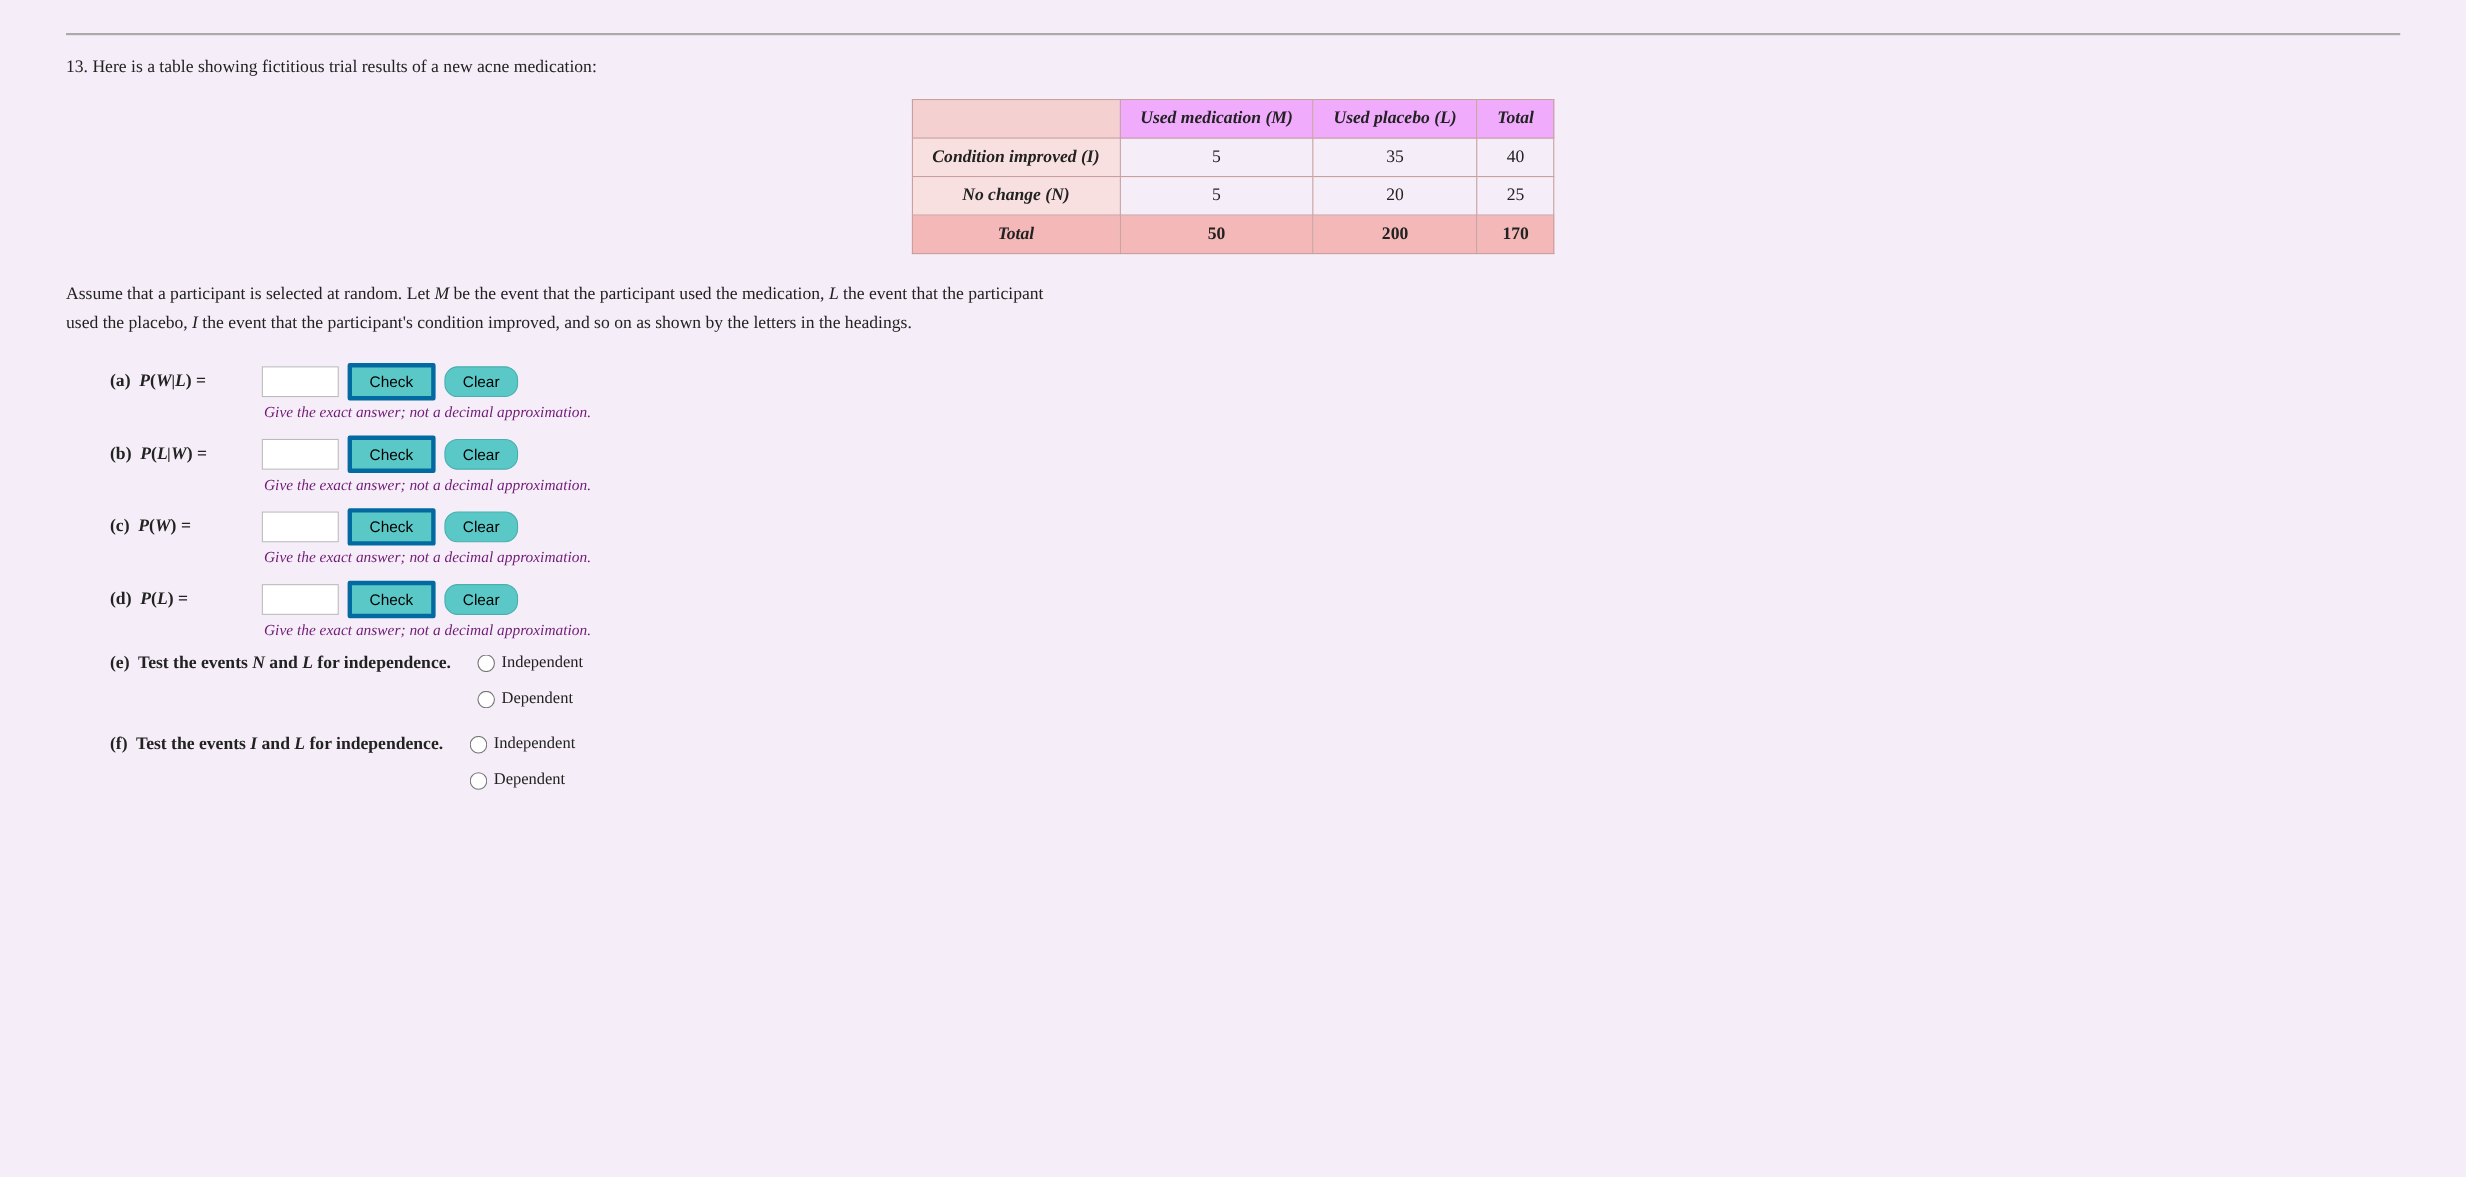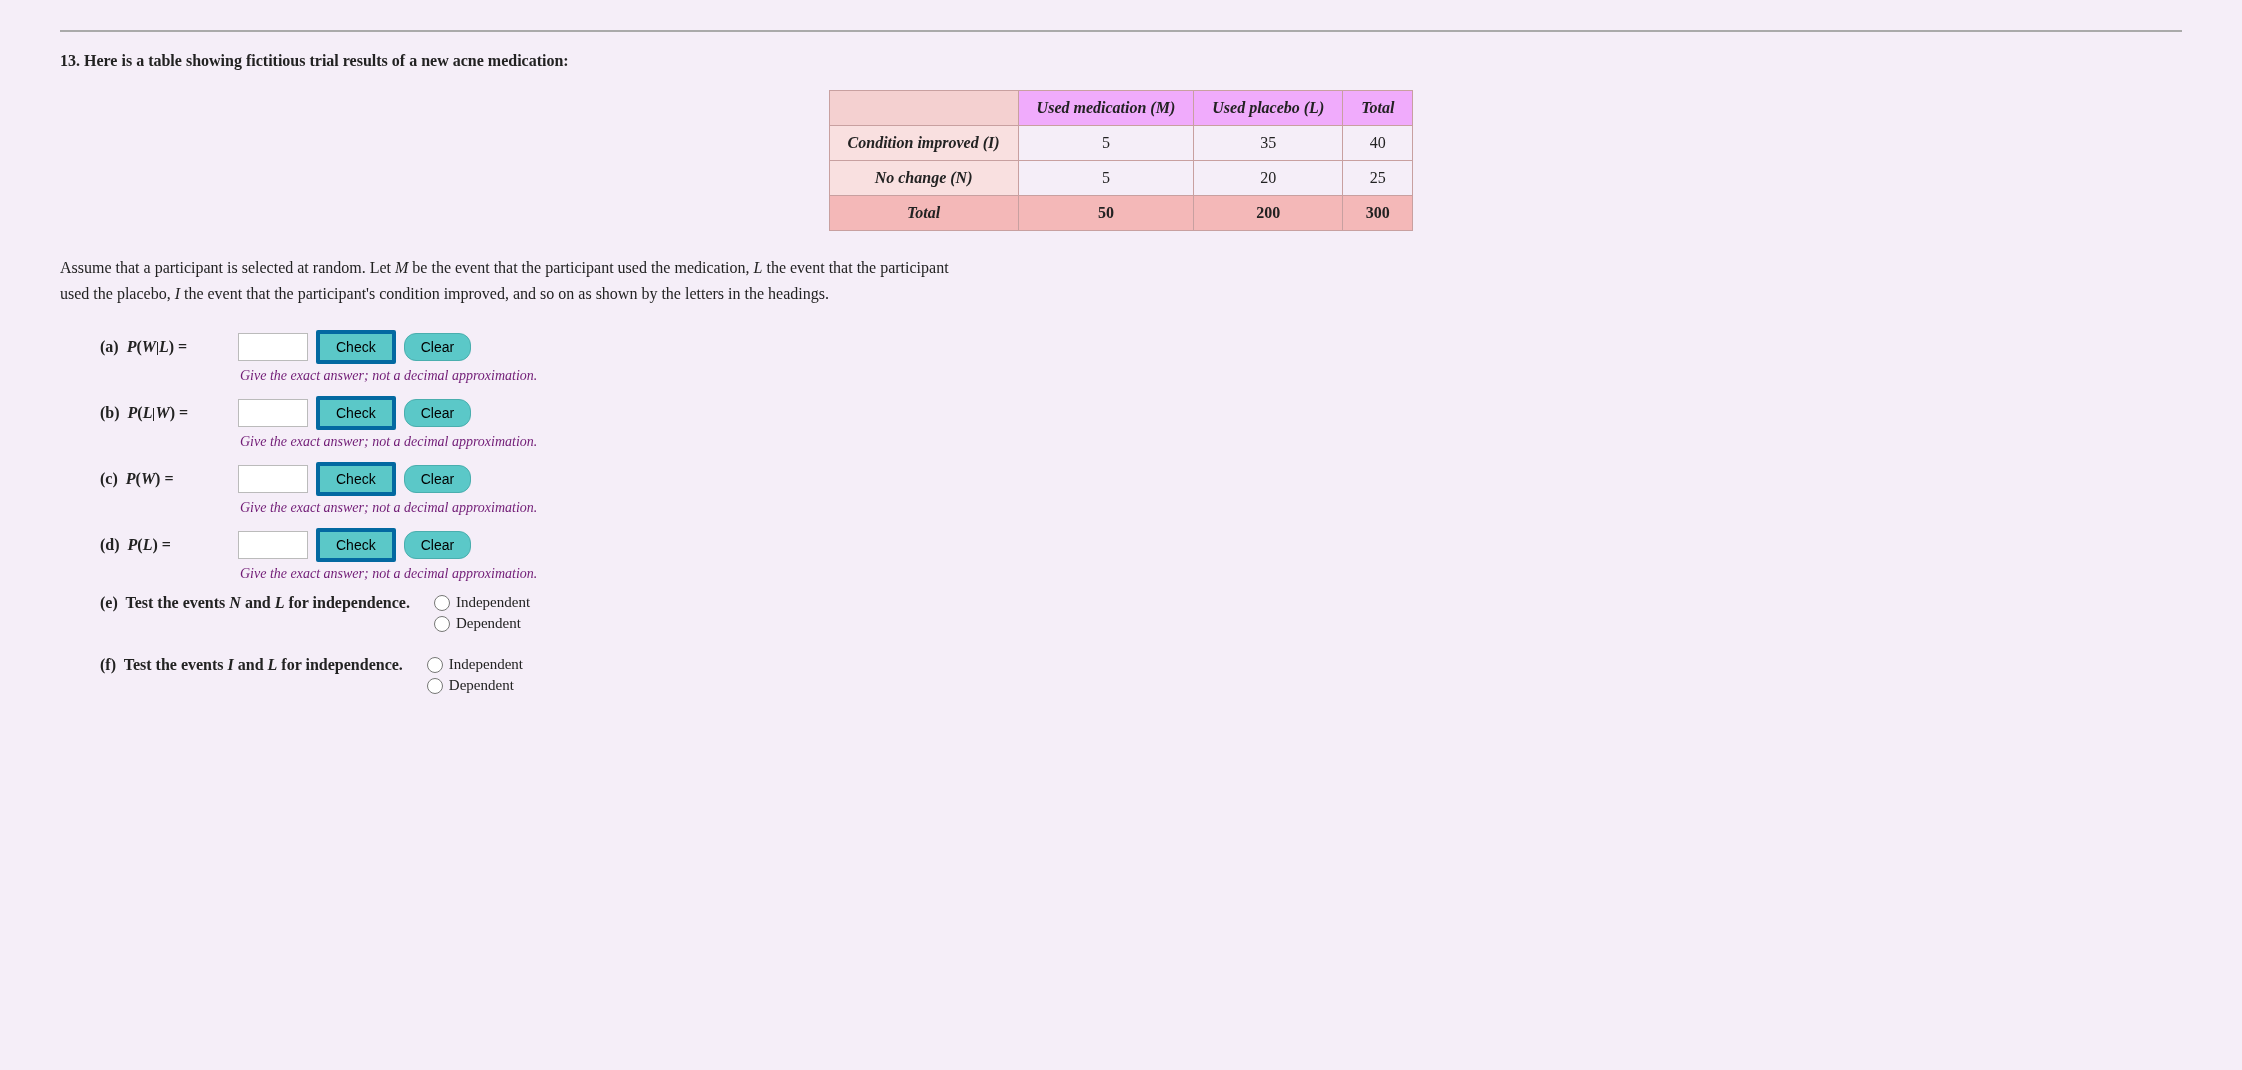--- a/index.html
+++ b/index.html
@@ -5,21 +5,21 @@
     * { box-sizing: border-box; margin: 0; padding: 0; }
     body {
       background-color: #f5eef8;
       font-family: Georgia, 'Times New Roman', serif;
       font-size: 16px;
       color: #222;
       padding: 30px 60px;
     }
 
     .question-number {
-      font-weight: bold;
+      font-weight: normal;
       margin-bottom: 2px;
     }
 
     .table-wrapper {
       display: flex;
       justify-content: center;
       margin: 20px 0 24px 0;
     }
 
     table {
@@ -117,21 +117,21 @@
       border: 1px solid #4aaeae;
       padding: 5px 16px;
       font-size: 14px;
       cursor: pointer;
       border-radius: 12px;
     }
 
     .radio-group {
       display: flex;
       flex-direction: column;
-      gap: 4px;
+      gap: 16px;
       margin-left: 8px;
     }
 
     .radio-option {
       display: flex;
       align-items: center;
       gap: 6px;
       font-size: 15px;
     }
 
@@ -183,21 +183,21 @@
       <tr>
         <td><em>No change (N)</em></td>
         <td>5</td>
         <td>20</td>
         <td>25</td>
       </tr>
       <tr>
         <td><strong>Total</strong></td>
         <td><strong>50</strong></td>
         <td><strong>200</strong></td>
-        <td><strong>300</strong></td>
+        <td><strong>170</strong></td>
       </tr>
     </tbody>
   </table>
 </div>
 
 <p class="description">
   Assume that a participant is selected at random. Let <em>M</em> be the event that the participant used the medication, <em>L</em> the event that the participant used the placebo, <em>I</em> the event that the participant's condition improved, and so on as shown by the letters in the headings.
 </p>
 
 <div class="parts">

